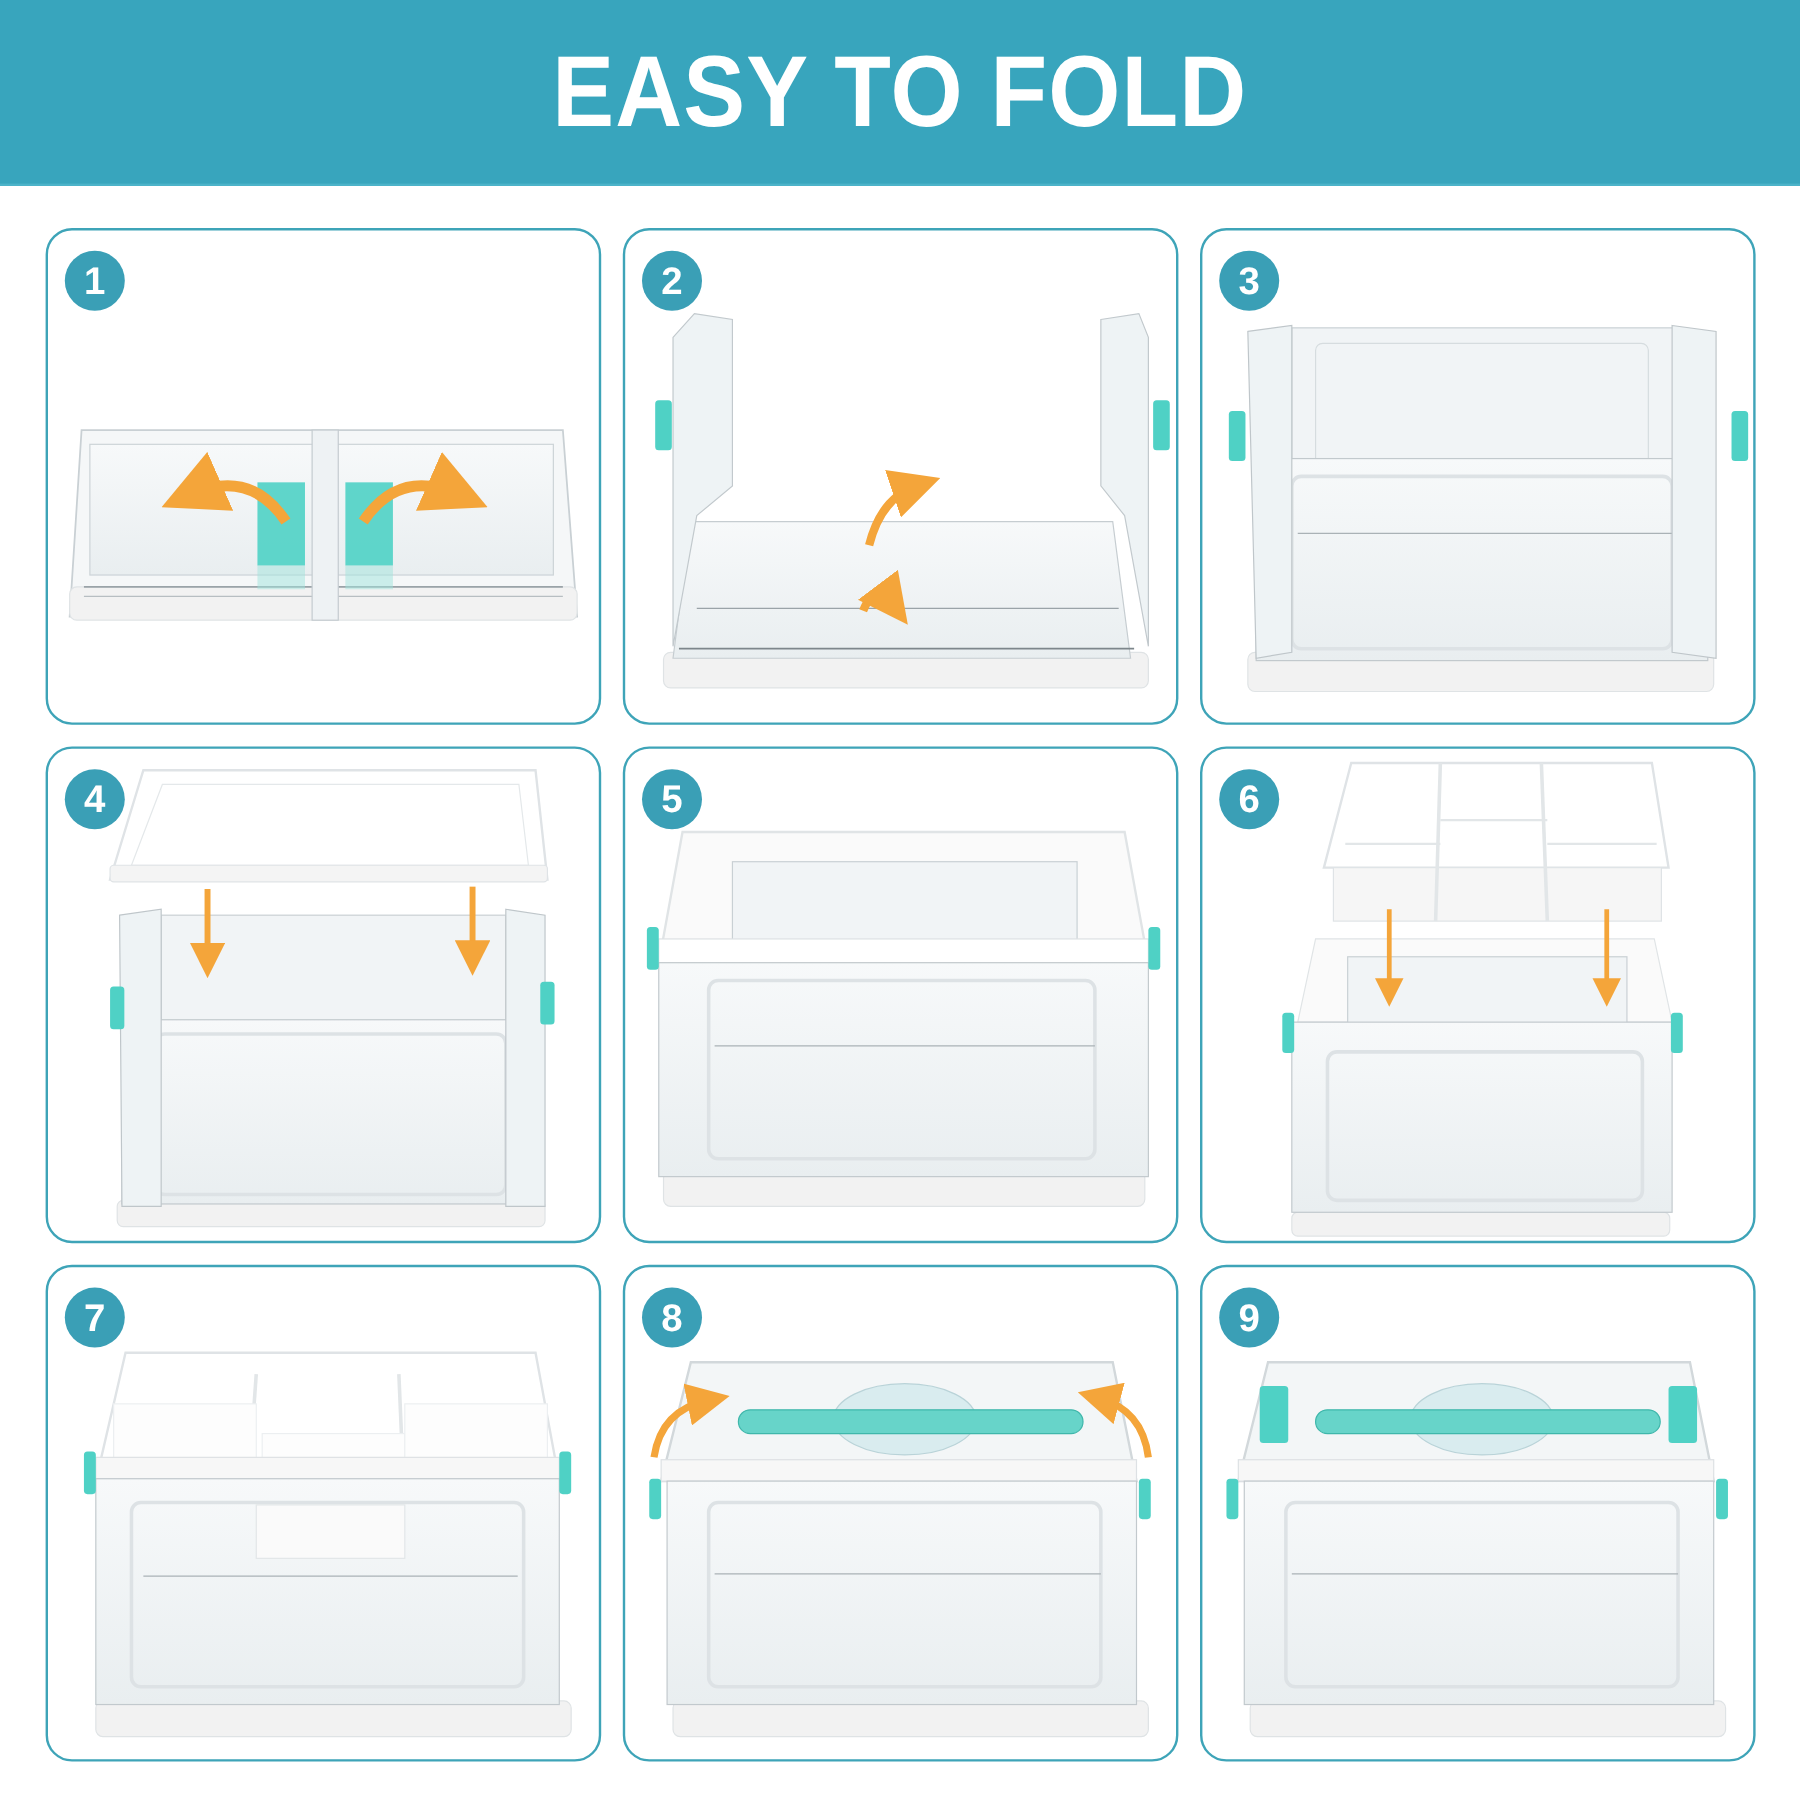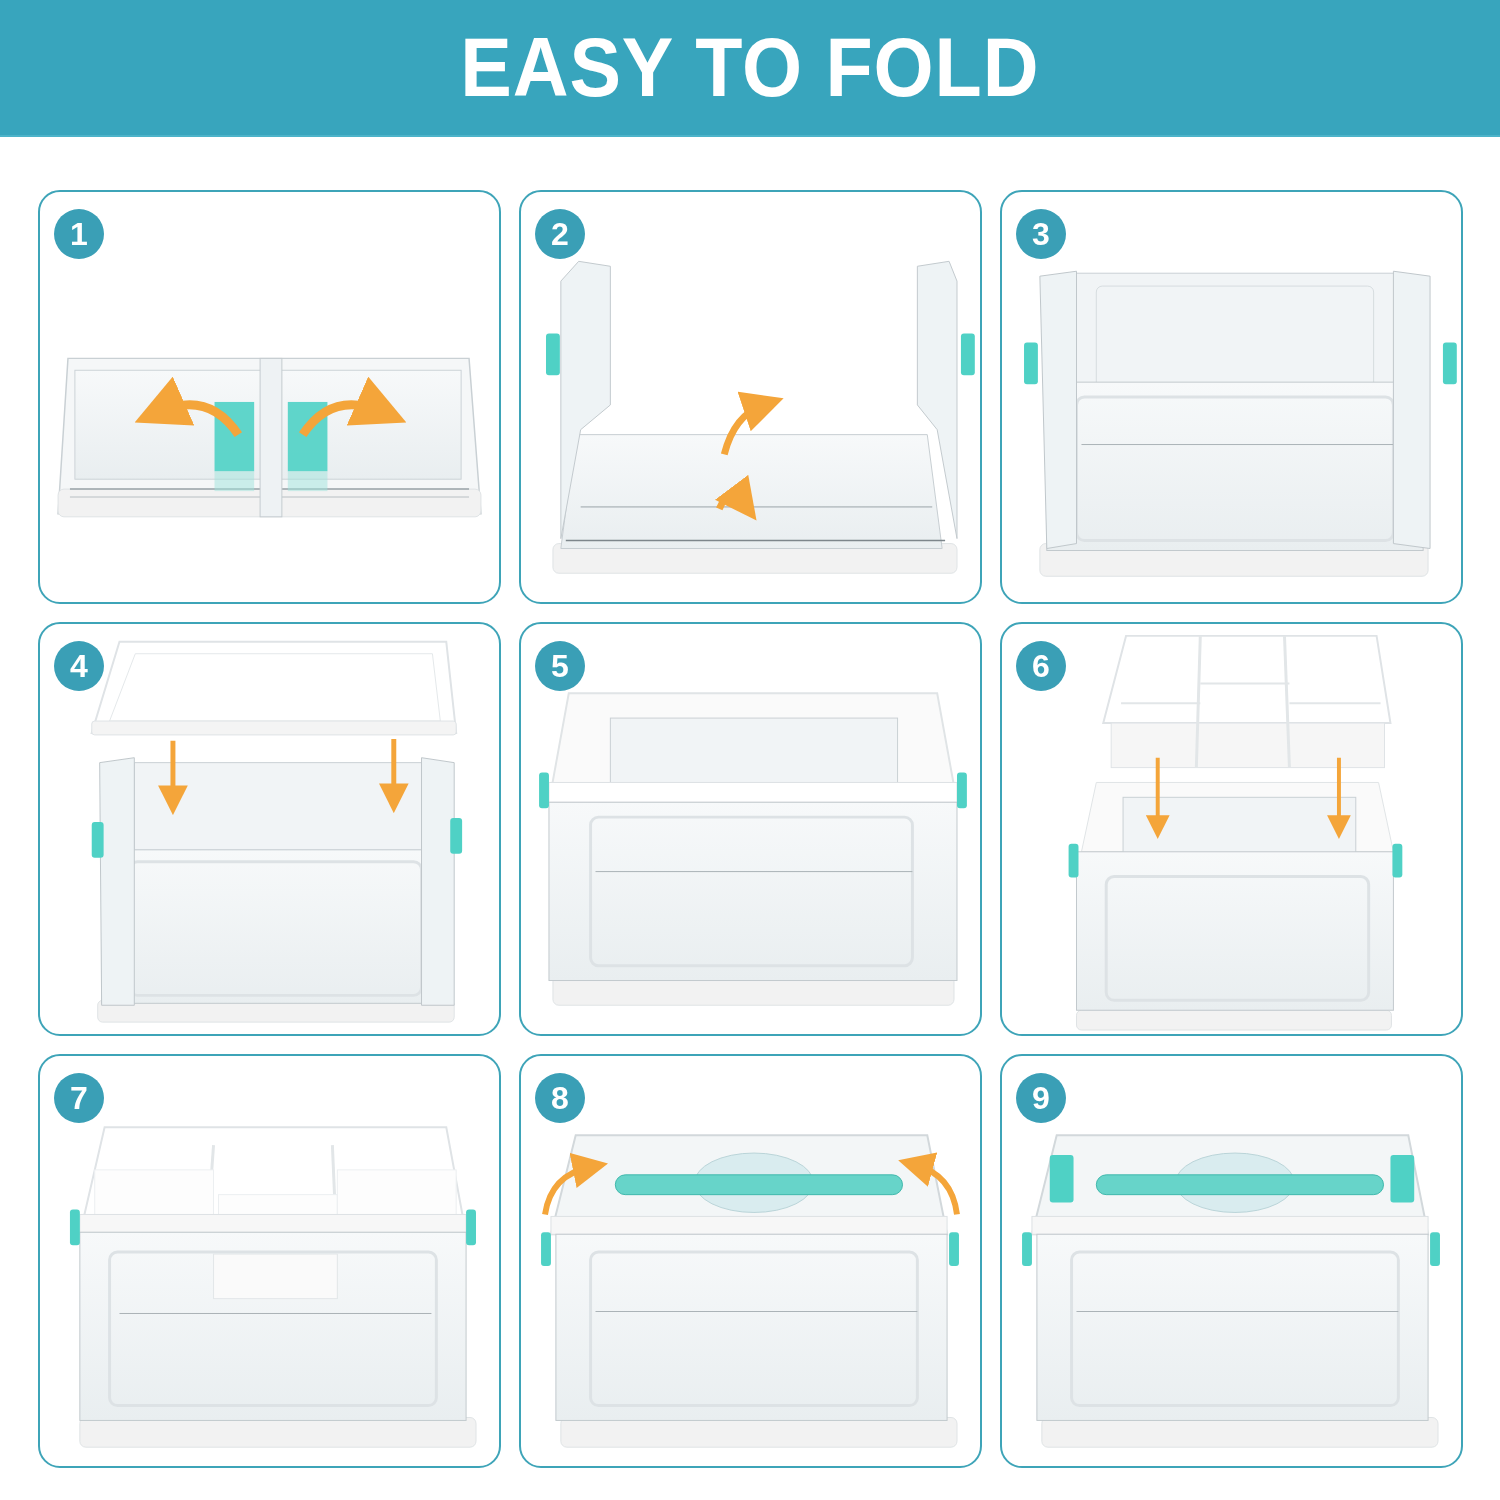--- a/index.html
+++ b/index.html
@@ -1,20 +1,20 @@
 <!DOCTYPE html>
 <html><head>
 <meta charset="utf-8">
 <style>
   * { box-sizing: border-box; margin: 0; padding: 0; }
   html, body { width: 1500px; height: 1500px; background: #ffffff; overflow: hidden; }
   body { font-family: "Liberation Sans", "DejaVu Sans", sans-serif; position: relative; }
 
   .header {
-    position: absolute; left: 0; top: 0; width: 1500px; height: 137px;
+    position: absolute; left: 0; top: 0; width: 1500px; height: 155px;
     background: #38a5bd;
     display: flex; align-items: center; justify-content: center;
     border-bottom: 2px solid #4cb3c9;
   }
   .header-title {
     color: #ffffff; font-weight: 700; font-size: 84px; letter-spacing: 1px;
     font-family: "Liberation Sans", sans-serif;
     transform: scaleX(0.92);
   }
 

